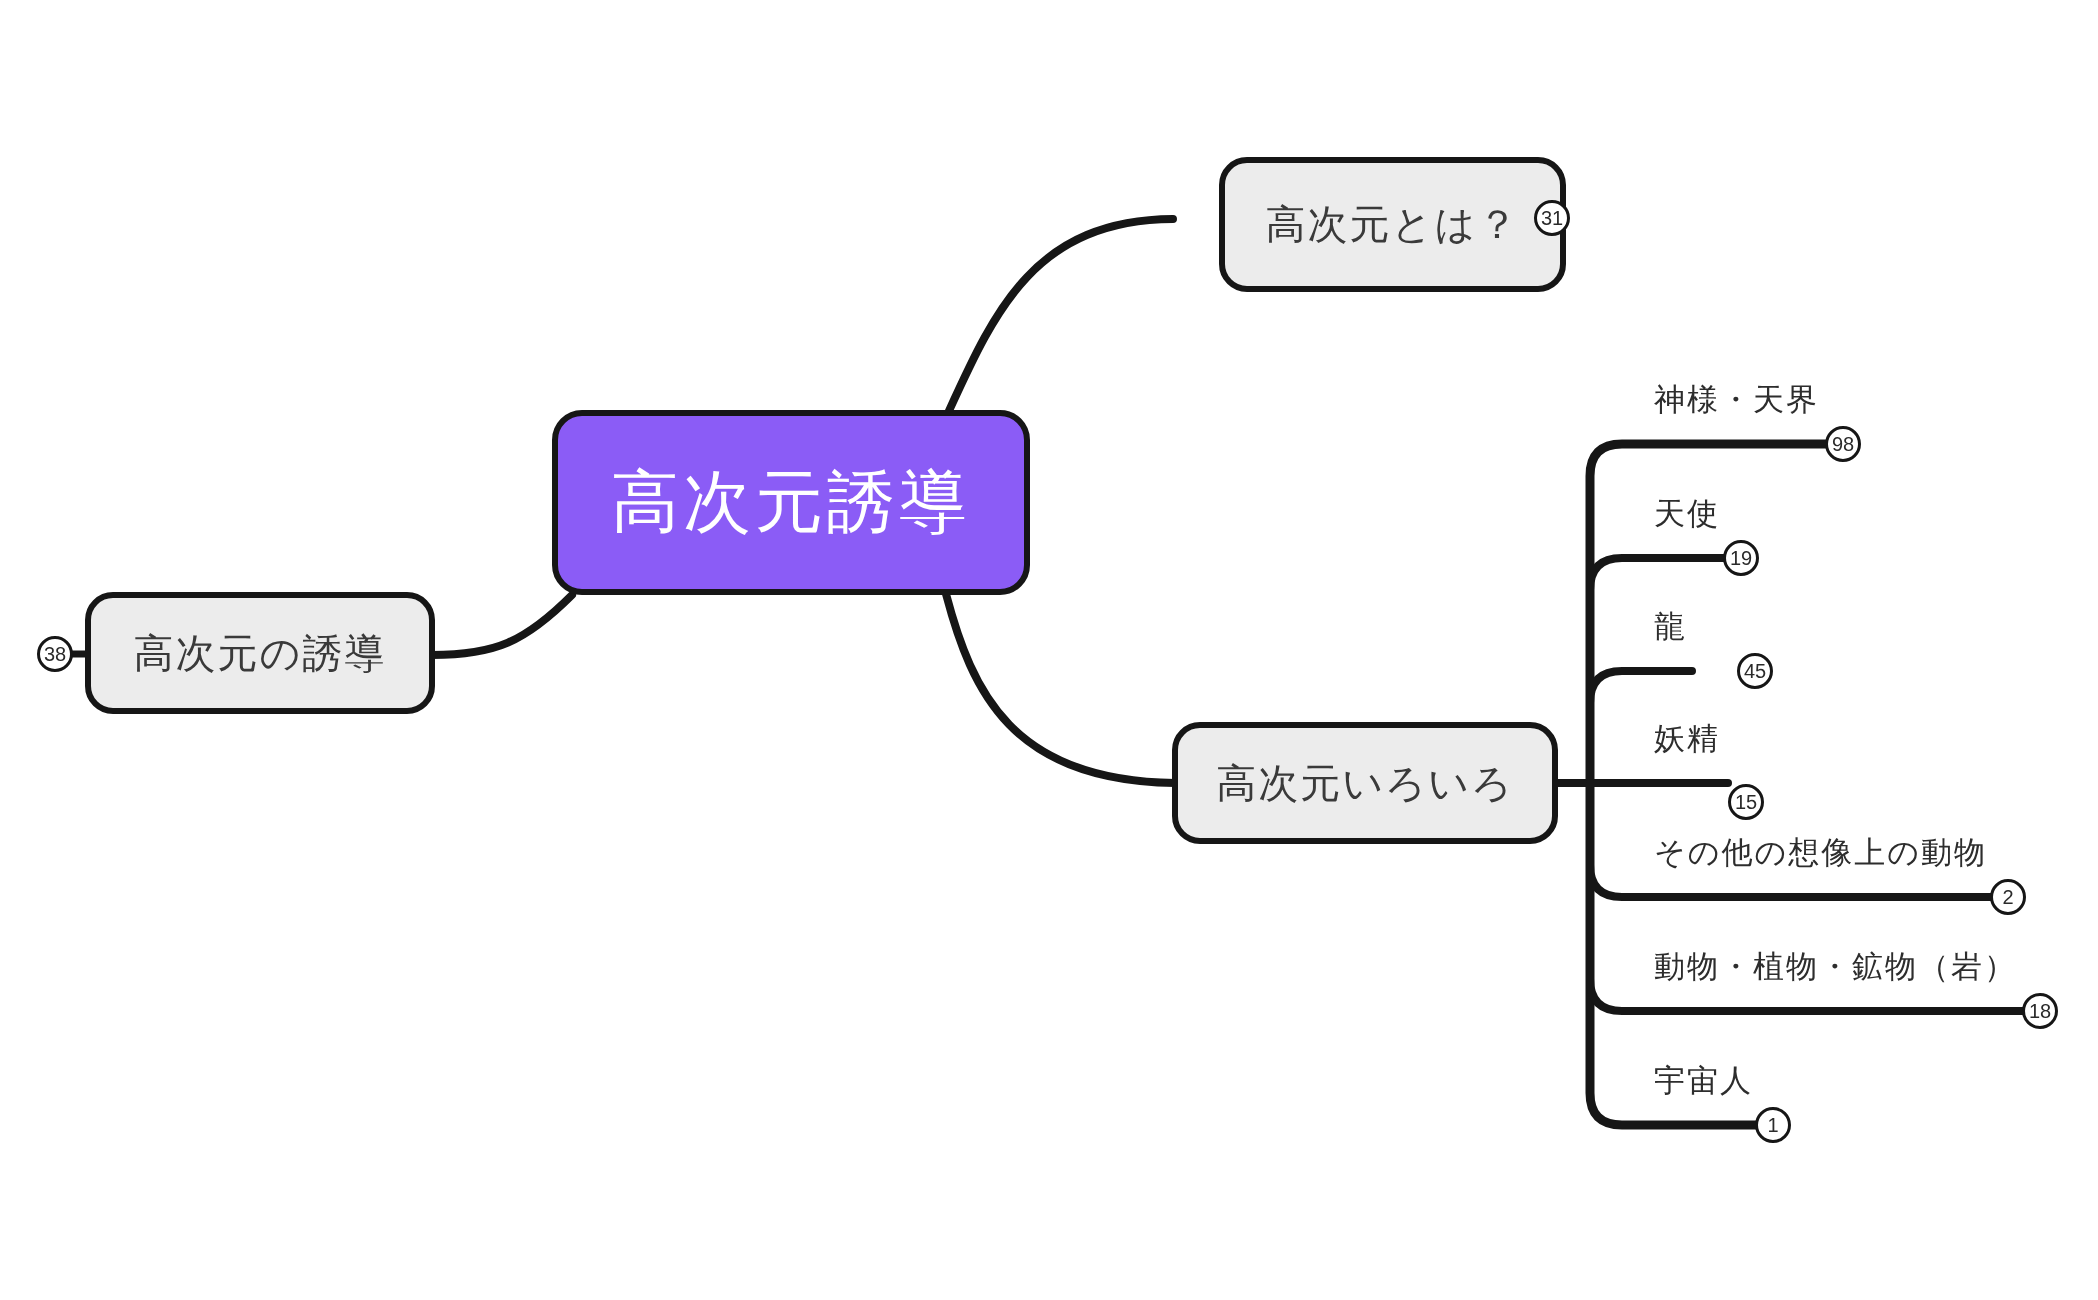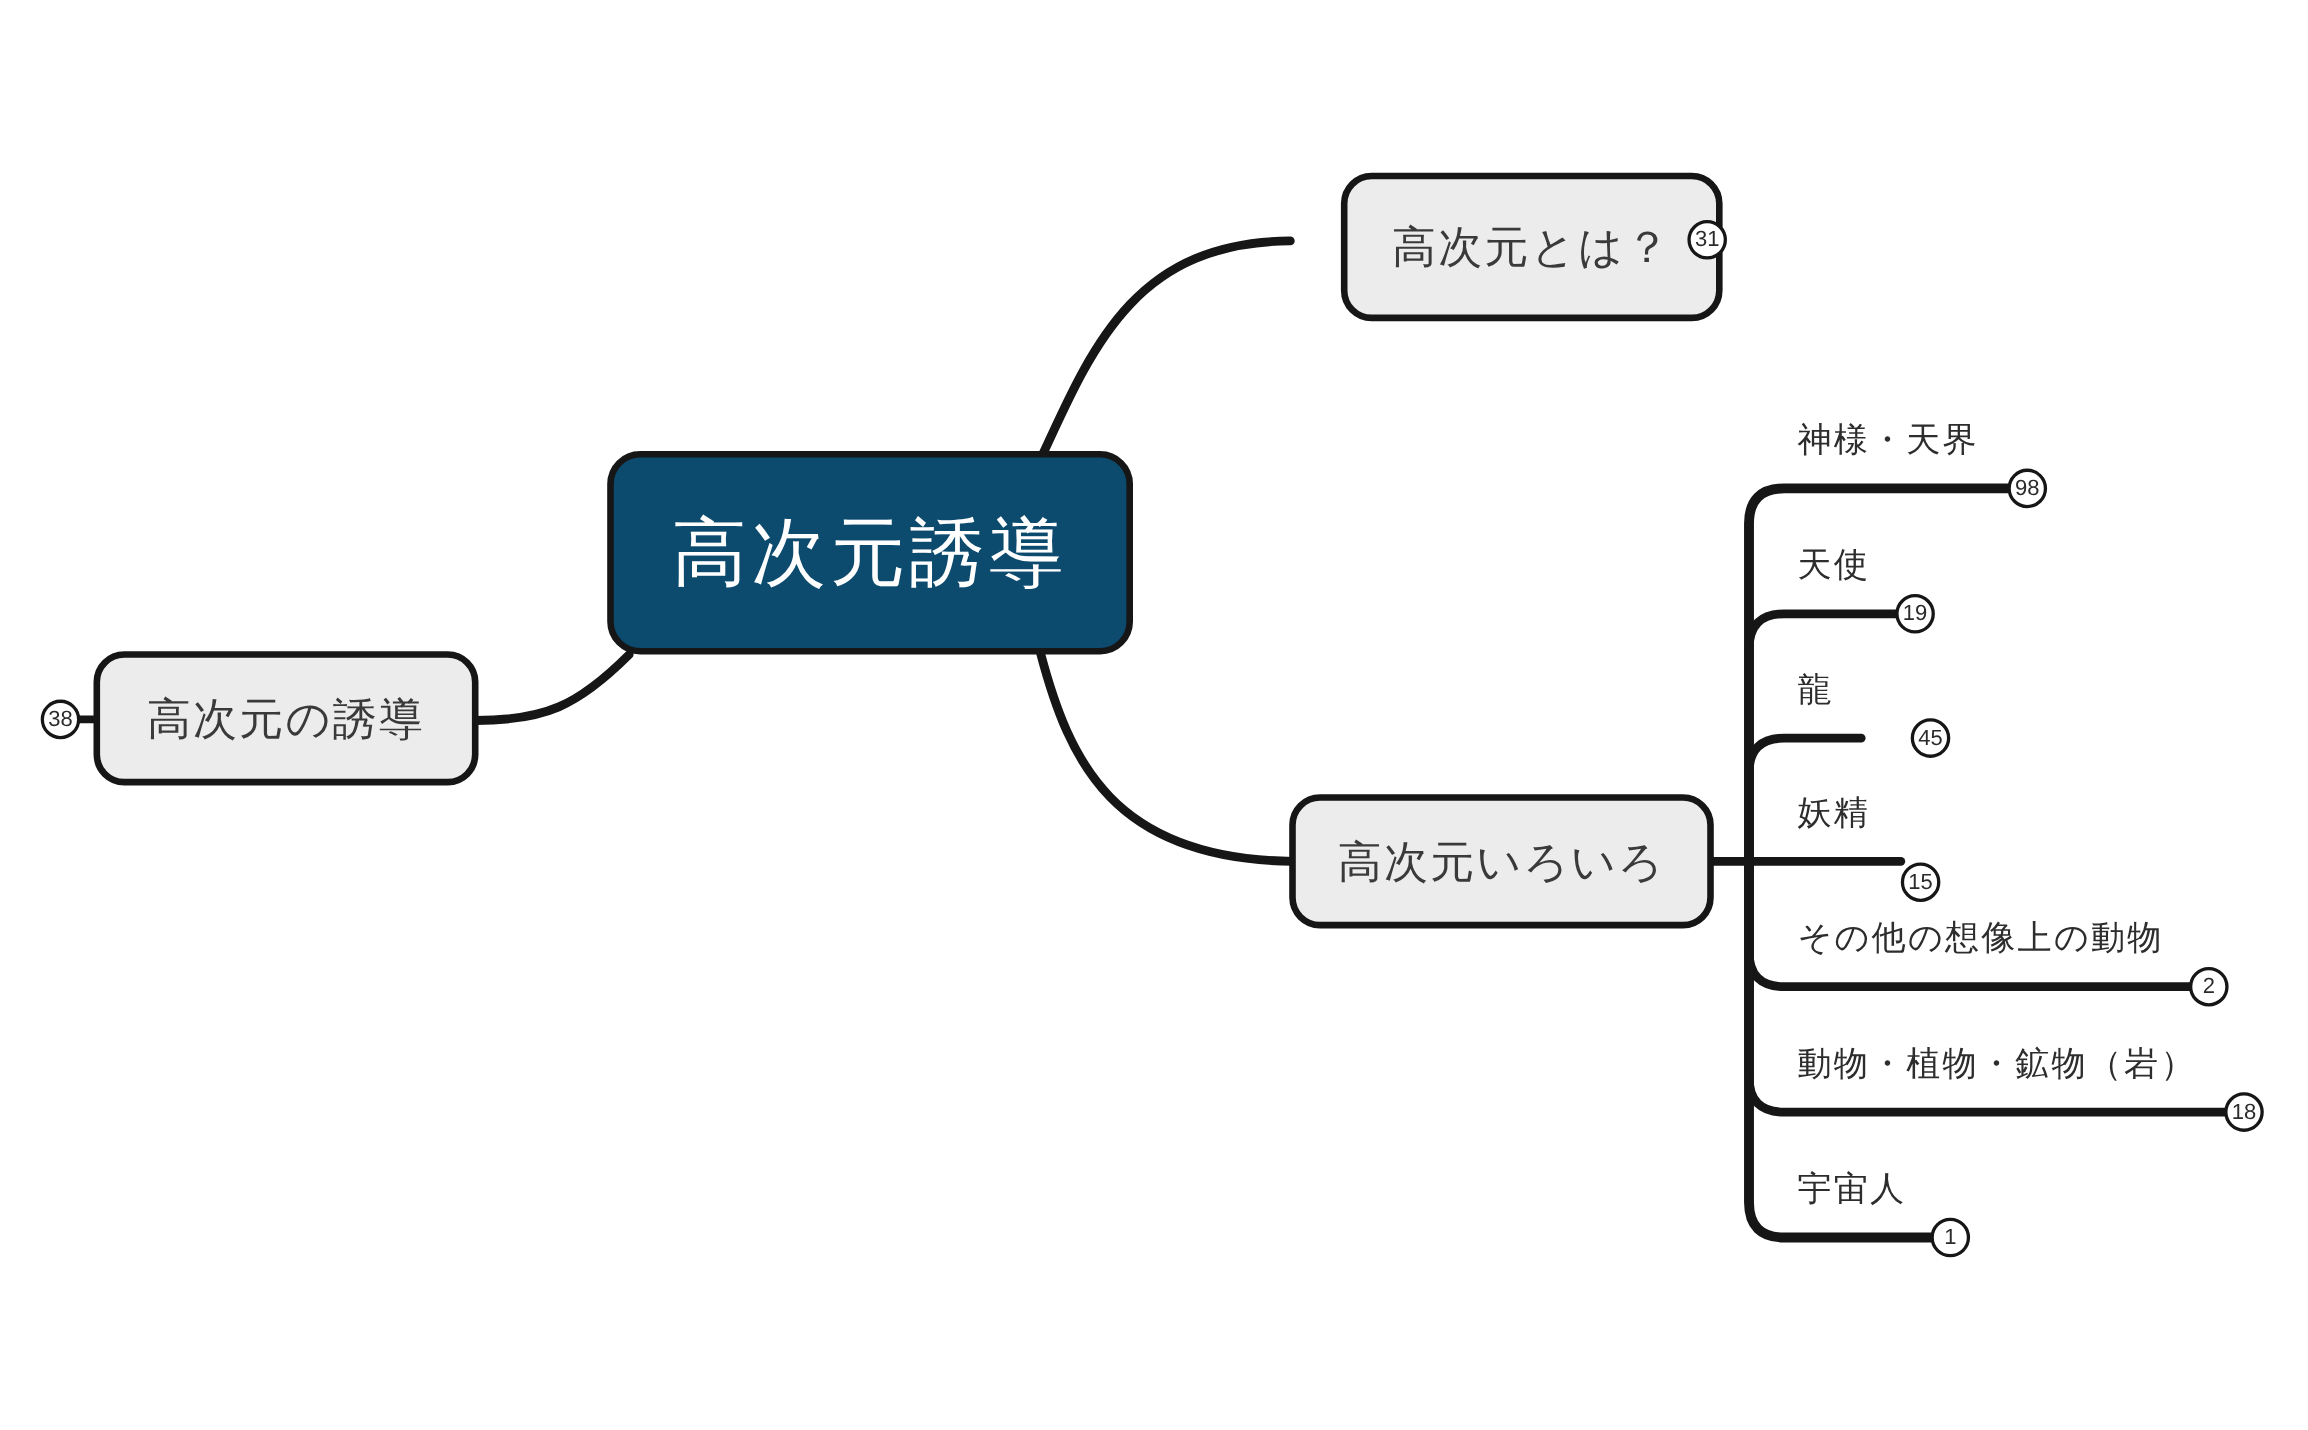--- a/index.html
+++ b/index.html
@@ -29,21 +29,21 @@
     justify-content: center;
     border: 6px solid #161616;
     border-radius: 28px;
     background: #ececec;
     color: #3a3a3a;
     font-size: 40px;
     letter-spacing: 2px;
     white-space: nowrap;
   }
   .node.root {
-    background: #0c4a6e;
+    background: #8b5cf6;
     color: #ffffff;
     font-size: 68px;
     border-radius: 30px;
     letter-spacing: 4px;
   }
   .badge {
     position: absolute;
     box-sizing: border-box;
     width: 36px;
     height: 36px;
@@ -58,20 +58,21 @@
     z-index: 3;
   }
   .child-label {
     position: absolute;
     font-size: 31px;
     line-height: 36px;
     color: #2d2d2d;
     letter-spacing: 2px;
     white-space: nowrap;
     z-index: 2;
+    margin-left: 20px;
   }
 </style>
 </head>
 <body>
 
 <div class="canvas">
 
   <svg class="connectors" viewBox="0 0 2098 1300" fill="none" stroke="#161616" stroke-linecap="round">
 
     <path d="M 948 413 C 995 310 1035 220 1173 219" stroke-width="8"></path>

